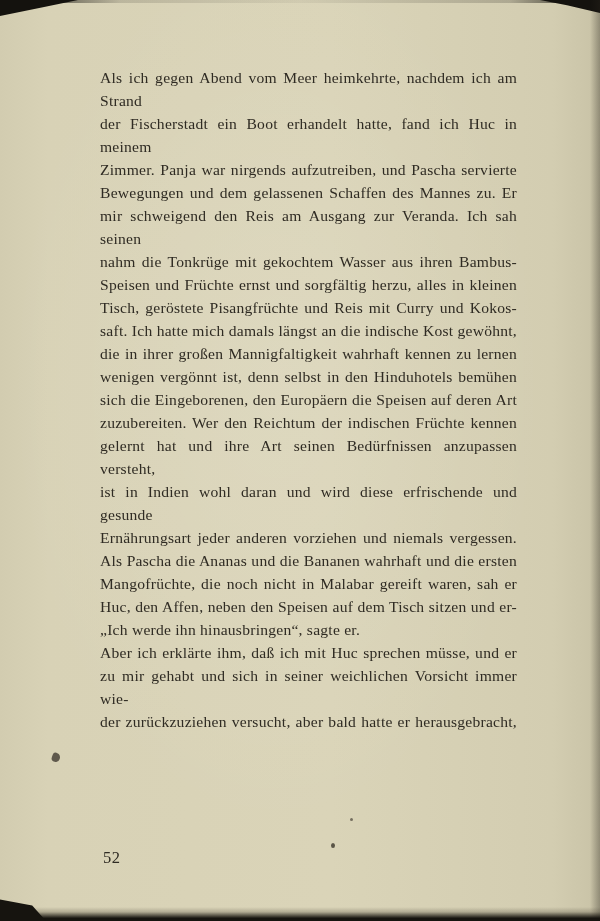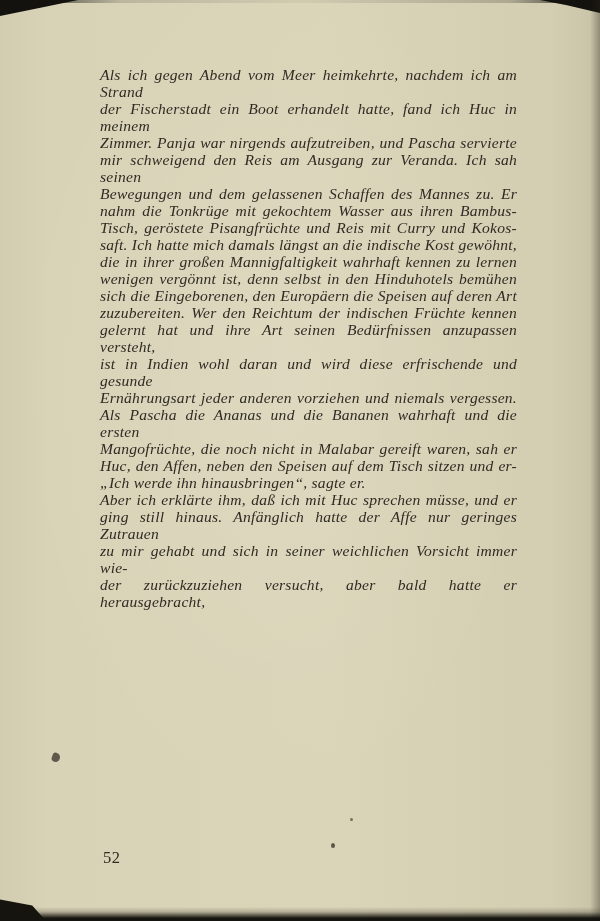--- a/index.html
+++ b/index.html
@@ -60,26 +60,25 @@
   }
   
   .text-block {
     position: absolute;
     left: 100px;
     top: 66px;
     width: 417px;
   }
   .line {
     font-size: 15.6px;
-    line-height: 17px;
+    line-height: 23px;
     letter-spacing: 0.015em;
     text-align: justify;
     text-align-last: justify;
     white-space: normal;
-    font-style: italic;
   }
   .line.short {
     text-align: left;
     text-align-last: left;
   }
   .page-number {
     position: absolute;
     left: 103px;
     top: 848px;
     font-size: 16.5px;
@@ -98,37 +97,37 @@
   <div class="artifact edge-bottom"></div>
   <div class="artifact edge-bottom-left"></div>
   <div class="artifact speck-left"></div>
   <div class="artifact speck-bottom"></div>
   <div class="artifact speck-mid"></div>
 
   <div class="text-block">
       <div class="line">Als ich gegen Abend vom Meer heimkehrte, nachdem ich am Strand</div>
       <div class="line">der Fischerstadt ein Boot erhandelt hatte, fand ich Huc in meinem</div>
       <div class="line">Zimmer. Panja war nirgends aufzutreiben, und Pascha servierte</div>
+      <div class="line">Bewegungen und dem gelassenen Schaffen des Mannes zu. Er</div>
       <div class="line">mir schweigend den Reis am Ausgang zur Veranda. Ich sah seinen</div>
-      <div class="line">Bewegungen und dem gelassenen Schaffen des Mannes zu. Er</div>
       <div class="line">nahm die Tonkrüge mit gekochtem Wasser aus ihren Bambus-</div>
+      <div class="line">Speisen und Früchte ernst und sorgfältig herzu, alles in kleinen</div>
       <div class="line">Tisch, geröstete Pisangfrüchte und Reis mit Curry und Kokos-</div>
       <div class="line">saft. Ich hatte mich damals längst an die indische Kost gewöhnt,</div>
       <div class="line">die in ihrer großen Mannigfaltigkeit wahrhaft kennen zu lernen</div>
       <div class="line">wenigen vergönnt ist, denn selbst in den Hinduhotels bemühen</div>
       <div class="line">sich die Eingeborenen, den Europäern die Speisen auf deren Art</div>
       <div class="line">zuzubereiten. Wer den Reichtum der indischen Früchte kennen</div>
       <div class="line">gelernt hat und ihre Art seinen Bedürfnissen anzupassen versteht,</div>
       <div class="line">ist in Indien wohl daran und wird diese erfrischende und gesunde</div>
       <div class="line">Ernährungsart jeder anderen vorziehen und niemals vergessen.</div>
       <div class="line">Als Pascha die Ananas und die Bananen wahrhaft und die ersten</div>
       <div class="line">Mangofrüchte, die noch nicht in Malabar gereift waren, sah er</div>
       <div class="line">Huc, den Affen, neben den Speisen auf dem Tisch sitzen und er-</div>
       <div class="line short">„Ich werde ihn hinausbringen“, sagte er.</div>
       <div class="line">Aber ich erklärte ihm, daß ich mit Huc sprechen müsse, und er</div>
-      <div class="line">ging still hinaus. Anfänglich hatte der Affe nur geringes Zutrauen</div>
       <div class="line">zu mir gehabt und sich in seiner weichlichen Vorsicht immer wie-</div>
       <div class="line">der zurückzuziehen versucht, aber bald hatte er herausgebracht,</div>
     </div>
 
   <div class="page-number">52</div>
 
 </div>
 
 </body></html>

